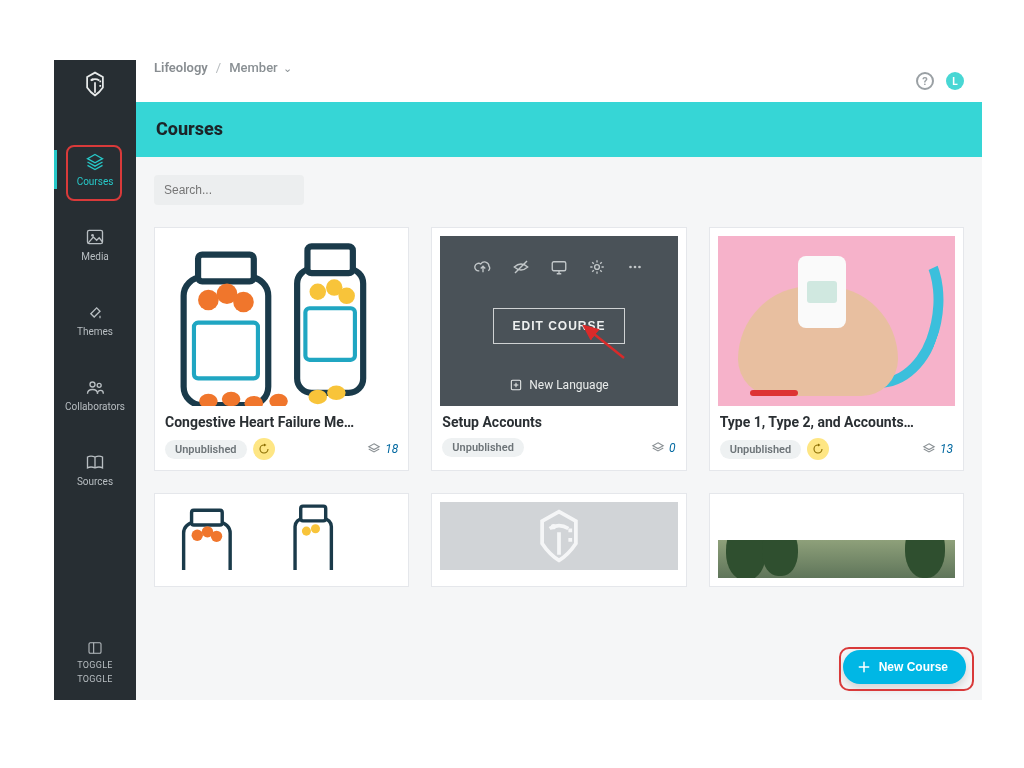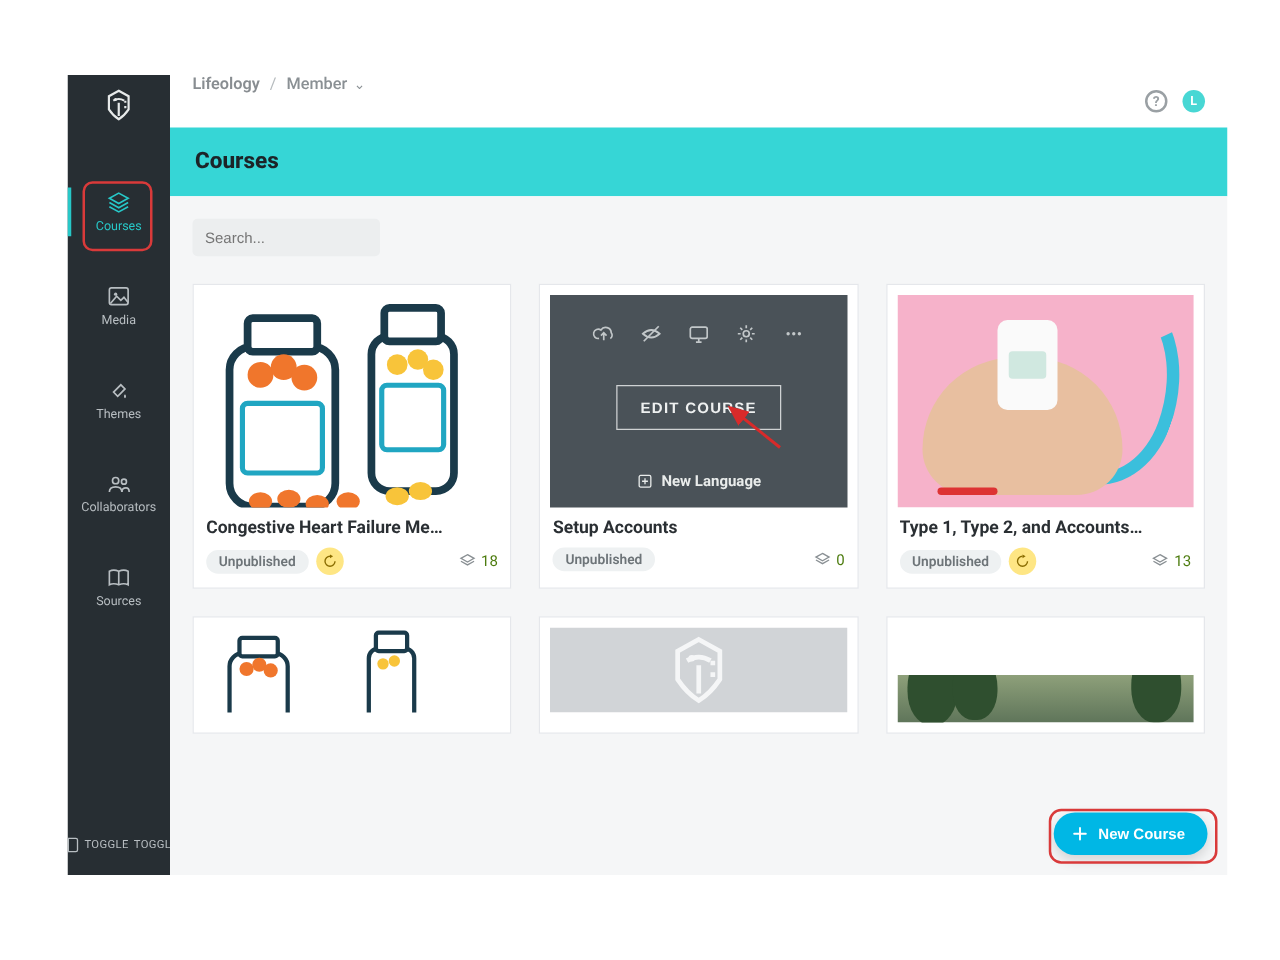--- a/index.html
+++ b/index.html
@@ -79,21 +79,21 @@
   .sidebar .red-annot {
     left:12px; top:85px; width:56px; height:56px;
   }
   .sidebar-spacer { flex:1; }
   .toggle {
     font-size: 9px;
     letter-spacing: .3px;
     text-align:center;
     color: var(--sidebar-text);
     margin-bottom:16px;
-    display:flex; flex-direction:row; align-items:center; gap:4px;
+    display:flex; flex-direction:column; align-items:center; gap:4px;
     cursor:pointer;
   }
   .toggle svg{ width:16px; height:16px; }
 
   
   .main {
     position:absolute;
     left:82px; top:0; right:0; bottom:0;
     display:flex; flex-direction:column;
   }
@@ -201,23 +201,24 @@
     padding: 3px 10px;
     font-weight:600;
   }
   .yellow-badge {
     background: var(--yellow);
     width:22px;height:22px;border-radius:50%;
     display:flex;align-items:center;justify-content:center;
   }
   .count {
     margin-left:auto;
-    color:#4d7c0f;
+    color:#0369a1;
     display:flex; gap:4px;
     font-size:12px;
+    font-style:italic;
   }
 
   
   .overlay-thumb {
     width: calc(100% - 16px);
     margin:8px;
     height:170px;
     background: var(--dim-overlay);
     color:#e9eceb;
     display:flex;
@@ -238,21 +239,21 @@
     font-size:12px;
     font-weight:700;
     letter-spacing:1px;
     cursor:pointer;
     background:transparent;
     color:#eef0f0;
   }
   .new-lang {
     margin-top:34px;
     font-size:12px;
-    font-weight:700;
+    font-weight:400;
     display:flex; gap:6px;
     cursor:pointer;
   }
   .new-lang svg{ width:14px;height:14px; }
 
   
   .arrow {
     position:absolute;
     left: 138px; top: 86px;
     width: 50px; height: 40px;

